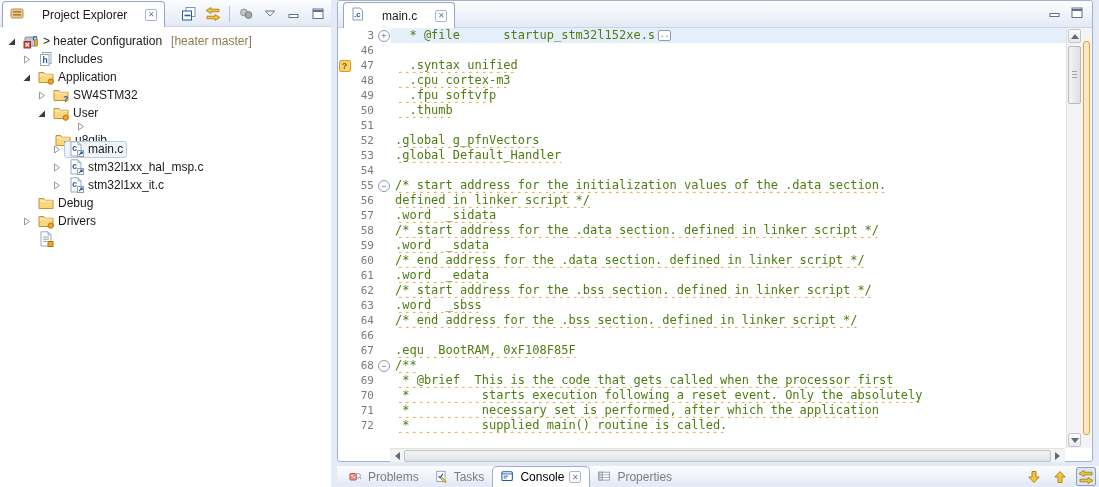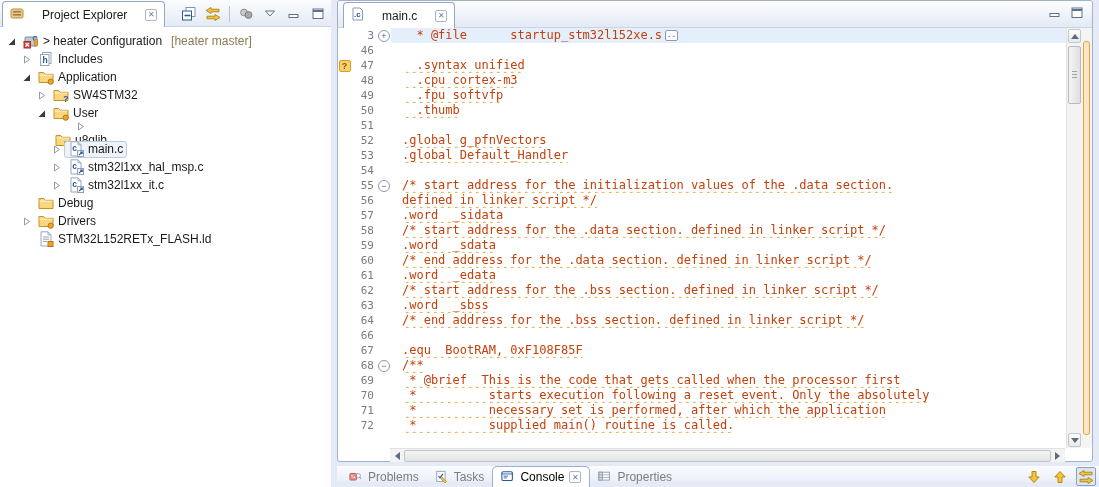--- a/index.html
+++ b/index.html
@@ -43,21 +43,21 @@
   .winbtns { position:absolute; right:8px; top:6px; display:flex; gap:10px; z-index:3; }
   .ebody { position:absolute; left:0; top:27px; right:26px; height:420px; overflow:hidden; background:#fff; }
   .markerbar { position:absolute; left:0; top:27px; width:13px; height:420px;
                background:linear-gradient(90deg,#fcfcfc,#efefef); border-right:1px solid #e4e4e4; }
   .crow { position:relative; display:flex; height:15px; line-height:15px;
           font-family:"DejaVu Sans Mono",monospace; font-size:12px; }
   .cm { width:13px; flex:none; display:flex; align-items:center; justify-content:center; }
   .cn { width:26px; flex:none; text-align:right; padding-right:3px; color:#7b7b7b;
         font-size:11px; }
   .cf { width:14px; flex:none; display:flex; align-items:center; justify-content:center; }
-  .cc { flex:1; white-space:pre; padding-left:11px; color:#c2410c; overflow:hidden; }
+  .cc { flex:1; white-space:pre; padding-left:4px; color:#4d7c0f; overflow:hidden; }
   .crow.hl .cc { background:#e5effc; }
   .squig { text-decoration:underline; text-decoration-style:wavy;
            text-decoration-color:#dd9f2a; text-decoration-thickness:1px;
            text-underline-offset:2px; }
   .foldmark { display:inline-flex; width:12px; height:12px; border:1px solid #8d9bb1; border-radius:50%;
               background:#fff; color:#4f6280; font-size:9px; line-height:10px;
               align-items:center; justify-content:center; font-family:"Liberation Sans",sans-serif; }
   .foldedbox { display:inline-block; width:13px; height:11px; border:1px solid #8d9bb1;
                border-radius:2px; margin-left:3px; font-size:8px; line-height:7px;
                text-align:center; color:#4f6280; background:#fff; vertical-align:1px; }
@@ -353,21 +353,20 @@
           <span class="expander"></span>
           <span class="titem">
             <span style="display: inline-flex;">
               <svg width="16" height="16" viewBox="0 0 16 16">
                 <path d="M3 0.8 h7 l3 3 V15 H3 z" fill="#fff" stroke="#9aa7bb"></path>
                 <path d="M10 0.8 v3 h3" fill="none" stroke="#9aa7bb"></path>
                 <path d="M5 6 h6 M5 8.2 h6 M5 10.4 h4" stroke="#8a97ab" stroke-width="0.9"></path>
                 <rect x="10" y="10.5" width="5" height="5" fill="#f0a42c" stroke="#b47714"></rect>
               </svg>
             </span>
-            <span class="tlabel">STM32L152RETx_FLASH.ld</span>
           </span>
         </div>
       </div>
   </section>
 
   <section class="editor">
     <div class="tabrow">
       <div class="tab">
         <span>
           <svg width="13" height="14">

